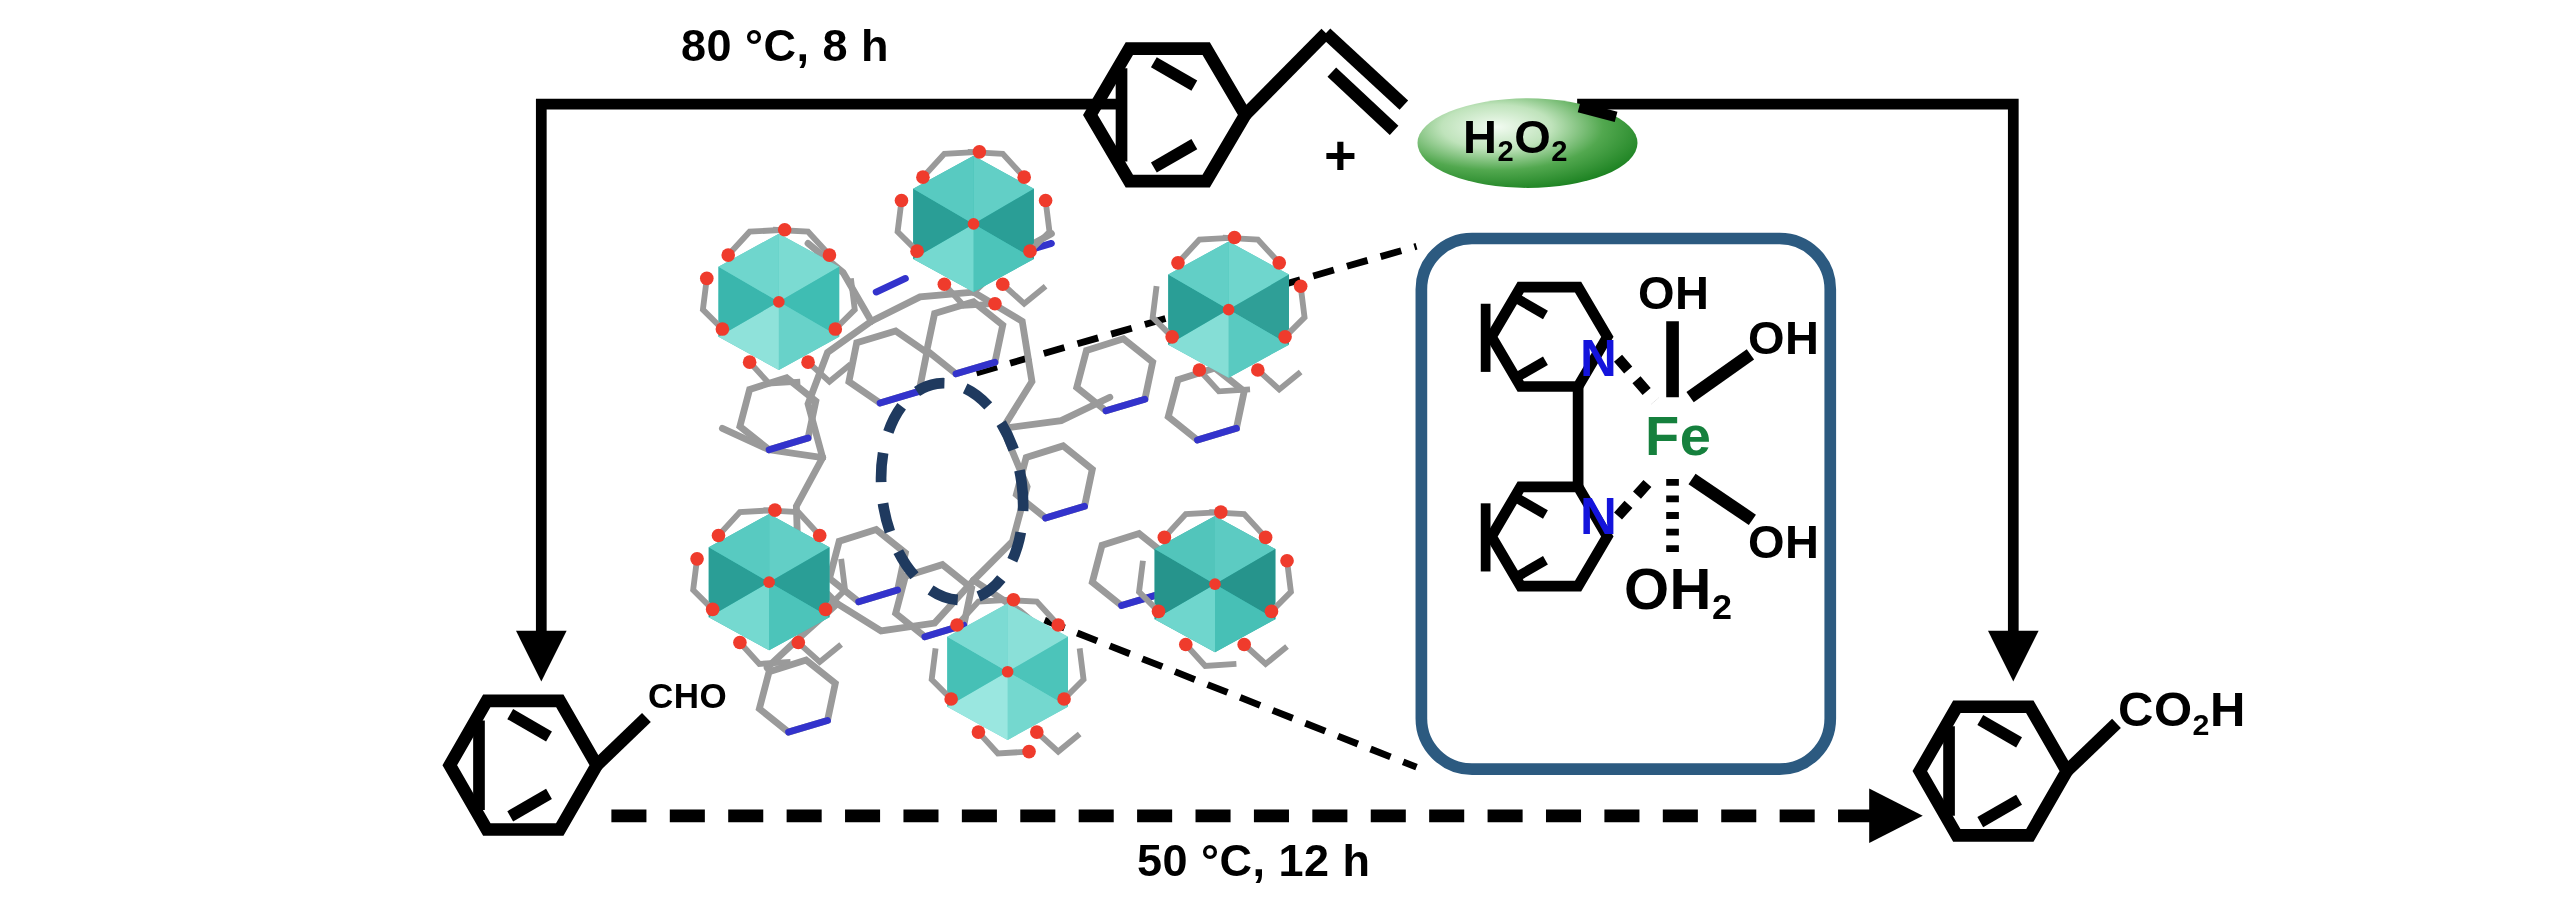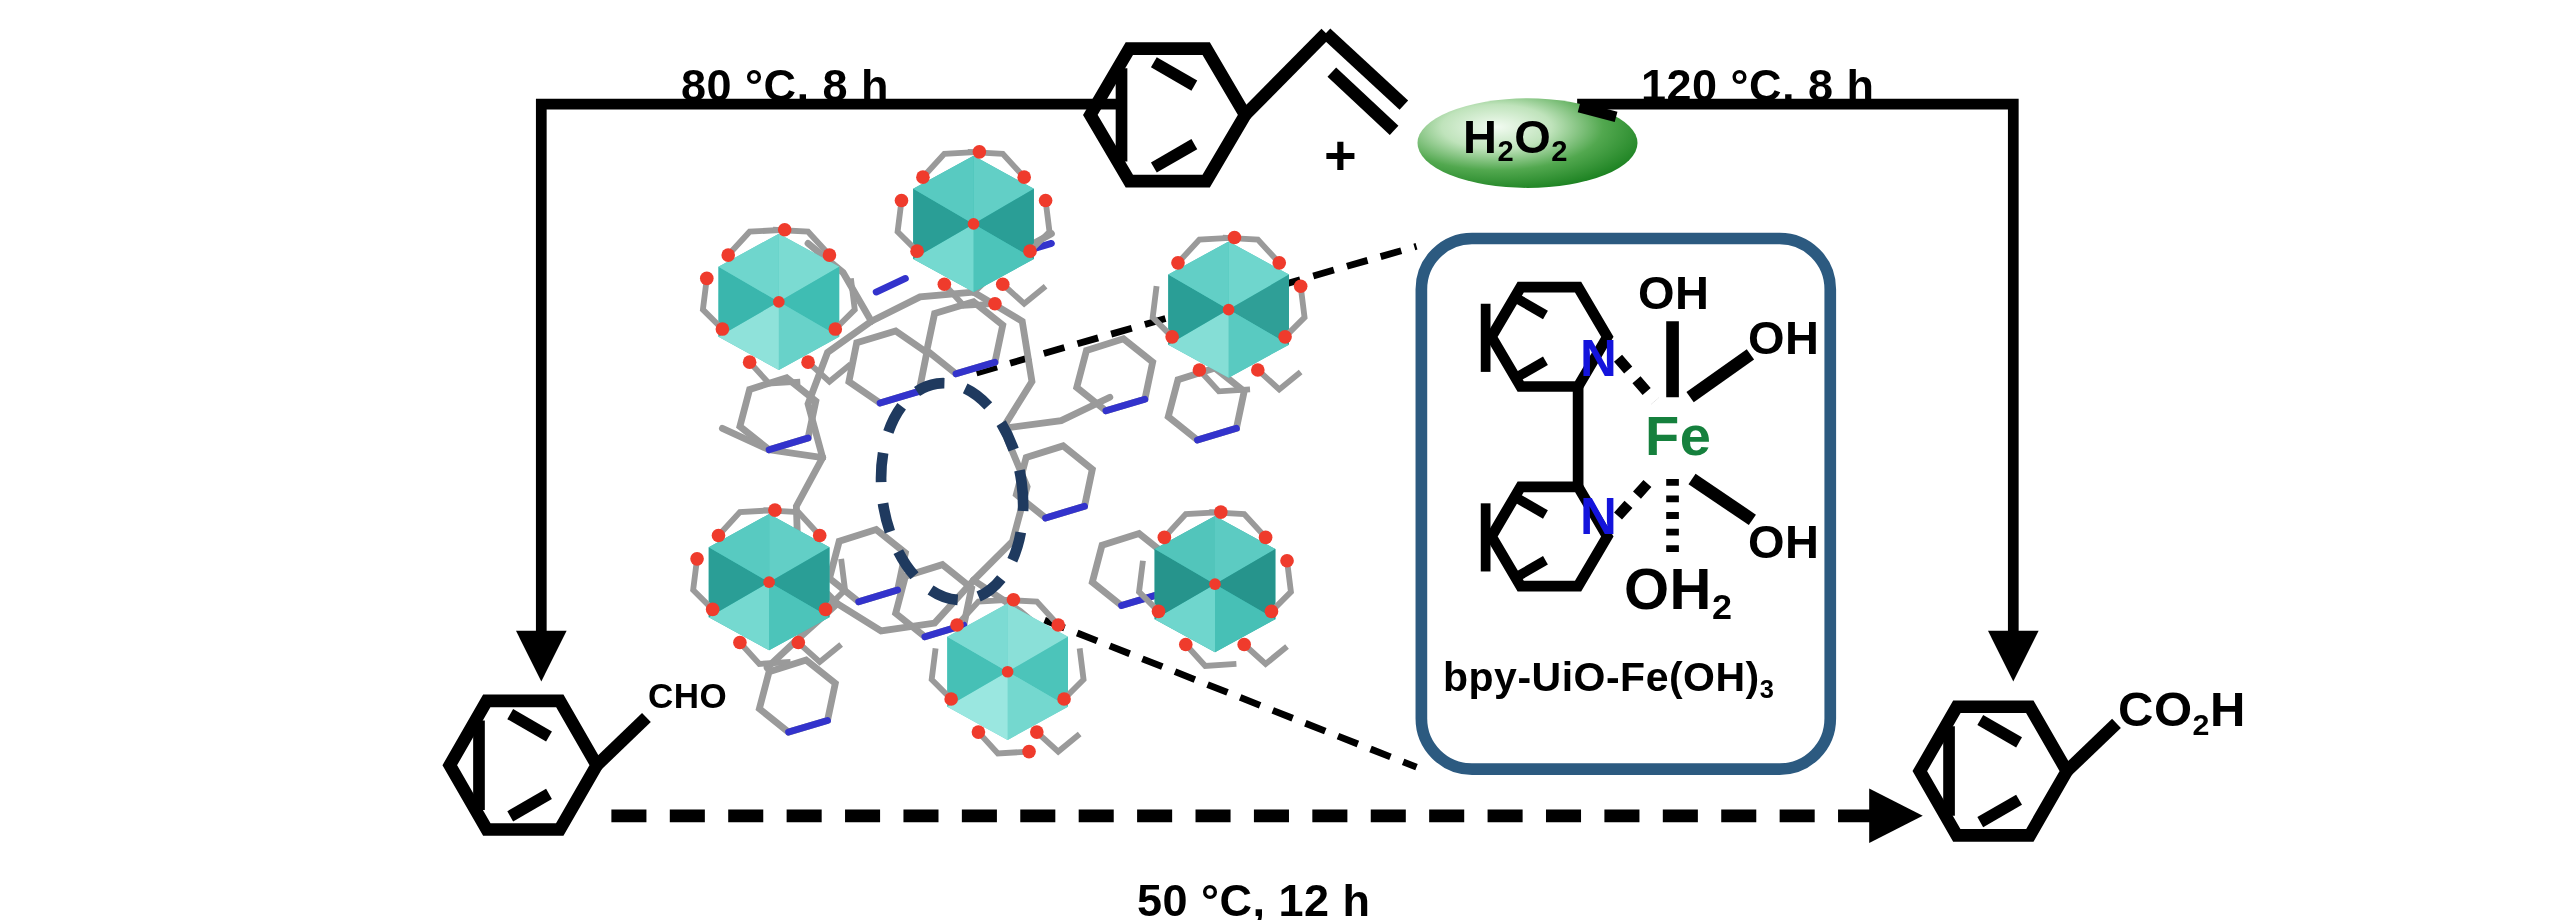--- a/index.html
+++ b/index.html
@@ -1,21 +1,21 @@
 <!DOCTYPE html>
 <html><head>
 <meta charset="utf-8">
 <style>
   html,body{margin:0;padding:0;background:#ffffff;}
   body{width:2576px;height:920px;position:relative;overflow:hidden;
        font-family:"Liberation Sans","DejaVu Sans",sans-serif;}
   .stage{position:absolute;left:0;top:0;width:2576px;height:920px;}
   .lbl{position:absolute;font-weight:bold;color:#000;white-space:nowrap;
        letter-spacing:0.5px;}
-  .cond{font-size:45px;font-weight:bold;margin-top:40px;}
+  .cond{font-size:45px;font-weight:bold;}
   .boxlabel{font-size:41px;font-weight:bold;}
   svg{position:absolute;left:0;top:0;overflow:visible;}
   sub{font-size:.62em;vertical-align:-0.28em;}
 </style>
 </head>
 <body>
 
 <div class="stage">
 
   <svg width="2576" height="920" viewBox="0 0 2646 945">
@@ -348,21 +348,20 @@
       <line x1="1736" y1="408" x2="1798" y2="364" stroke-width="13"></line>
       <line x1="1738" y1="492" x2="1800" y2="534" stroke-width="13"></line>
 
       <line x1="1718" y1="492" x2="1718" y2="570" stroke-width="13" stroke-dasharray="7 10"></line>
     </g>
 
   </svg>
 
   <div class="lbl cond" style="left:681px;top:19.5px;">80 °C, 8 h</div>
 
-  <div class="lbl cond" style="left:1641px;top:19.5px;">120 °C, 8 h</div>
 
   <div class="lbl cond" style="left:1137px;top:835px;">50 °C, 12 h</div>
 
   <div class="lbl" style="left:1324px;top:122px;font-size:56px;">+</div>
 
   <div class="lbl" style="left:1445px;top:109px;font-size:47px;color:#000;margin-left:18px;">
     <span>H</span><sub>2</sub><span>O</span><sub>2</sub>
   </div>
 
   <div class="lbl" style="left:648px;top:676px;font-size:35px;">CHO</div>
@@ -380,18 +379,15 @@
   <div class="lbl" style="left:1638px;top:265px;font-size:47px;">OH</div>
 
   <div class="lbl" style="left:1748px;top:310px;font-size:47px;">OH</div>
 
   <div class="lbl" style="left:1748px;top:514px;font-size:47px;">OH</div>
 
   <div class="lbl" style="left:1624px;top:555px;font-size:58px;">
     <span>OH</span><sub>2</sub>
   </div>
 
-  <div class="lbl boxlabel" style="left:1443px;top:654px;">
-    <span>bpy-UiO-Fe(OH)</span><sub>3</sub>
-  </div>
 
 </div>
 
 
 </body></html>

